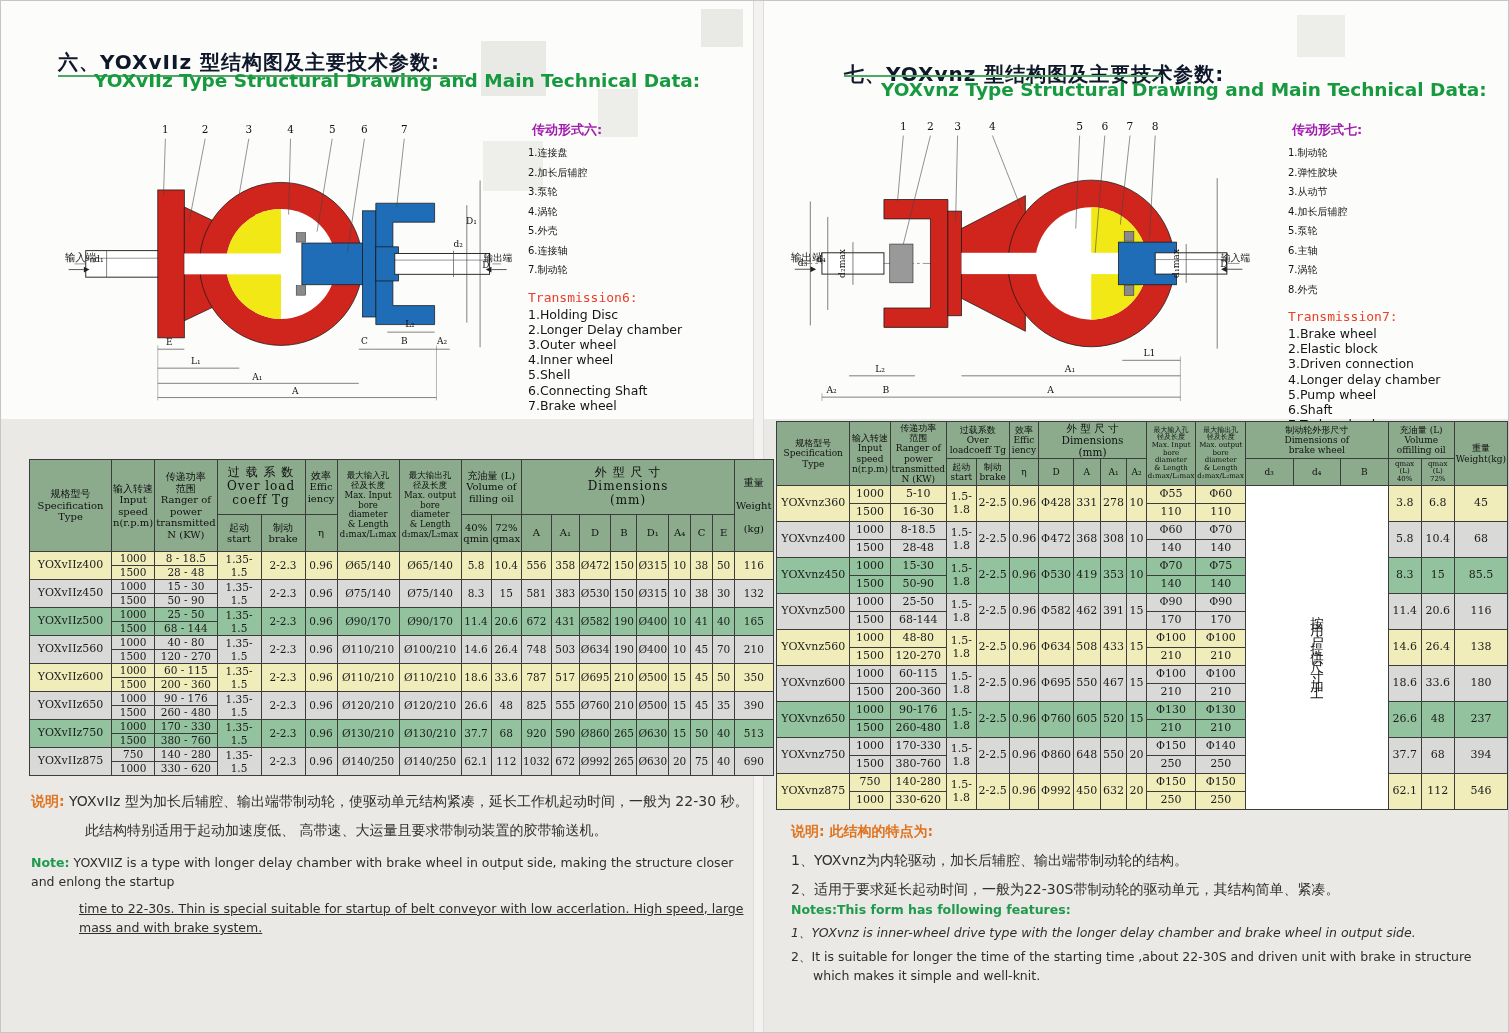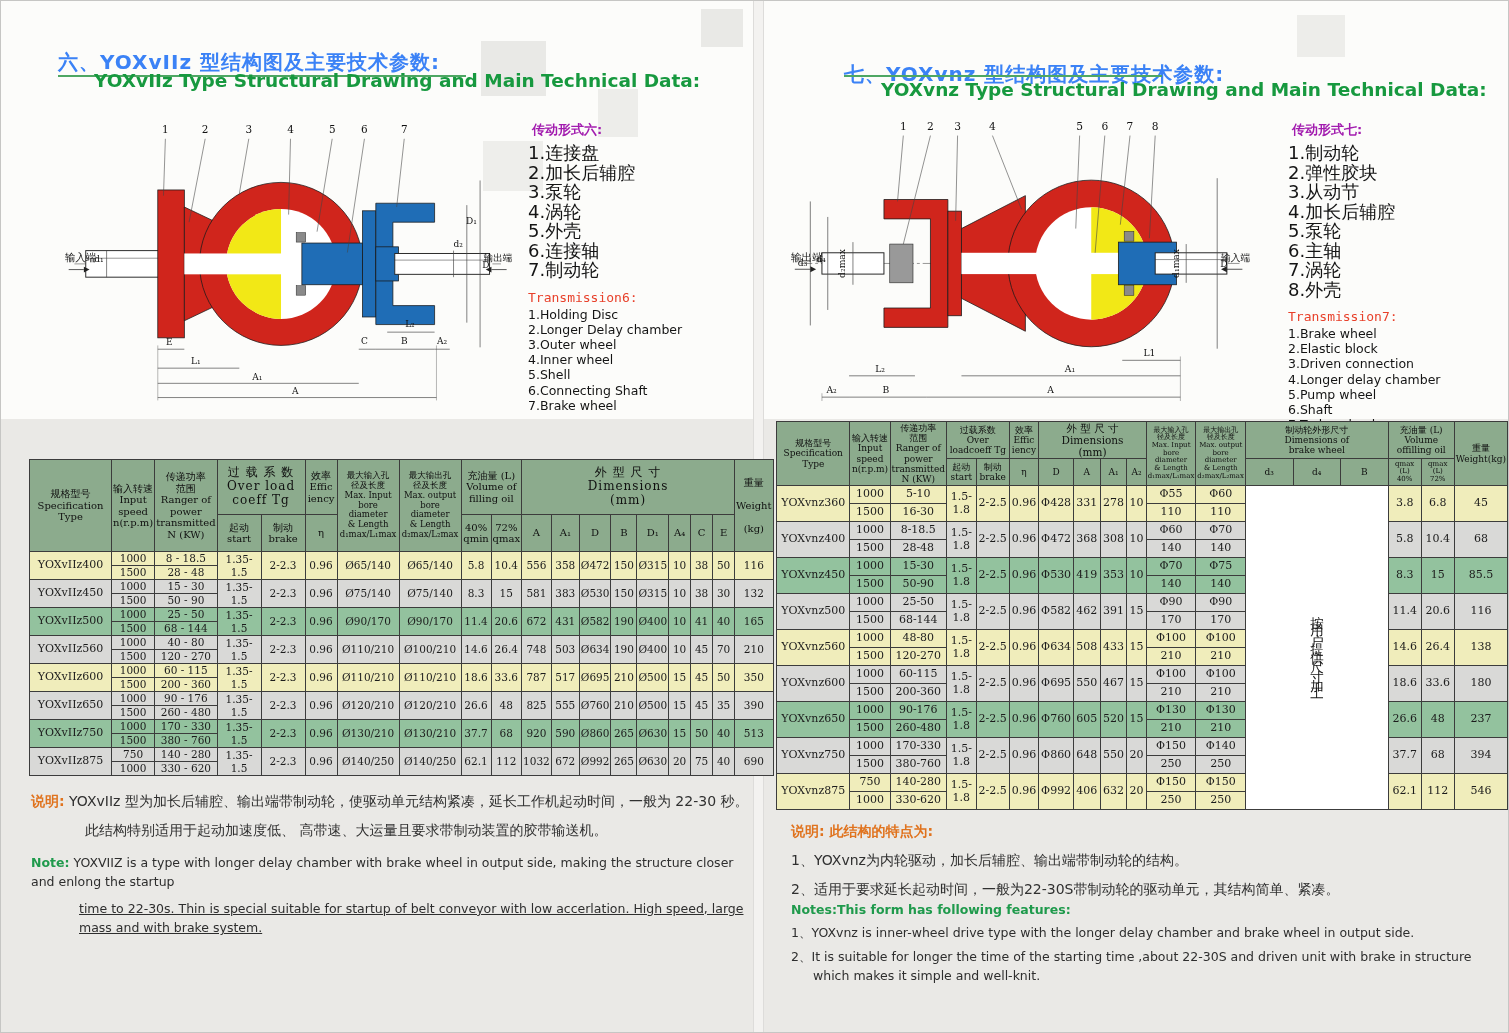--- a/index.html
+++ b/index.html
@@ -3,27 +3,27 @@
 <meta charset="utf-8">
 <style>
   html,body{margin:0;padding:0;}
   body{width:1509px;height:1033px;position:relative;background:#fcfcfa;overflow:hidden;
        font-family:"DejaVu Sans","Liberation Sans",sans-serif;color:#1c1c1c;
        border:1px solid #c6c6c4;box-sizing:border-box;}
   .gray-band{position:absolute;left:0;top:418px;width:1509px;height:615px;background:#eae9e6;}
   .page-divider{position:absolute;left:752px;top:0;width:9px;height:1033px;background:#f3f2f0;
        border-left:1px solid #dddcda;border-right:1px solid #dddcda;}
   .artifact{position:absolute;background:#e9e9e6;}
-  .title-cn{position:absolute;font-size:20px;font-weight:bold;color:#3b82f6;letter-spacing:1px;}
+  .title-cn{position:absolute;font-size:20px;font-weight:bold;color:#0f172a;letter-spacing:1px;}
   .title-underline{position:absolute;height:2px;background:#4ea763;}
   .title-en{position:absolute;font-size:18.5px;font-weight:bold;color:#17993f;}
   .legend{position:absolute;width:225px;}
   .legend .lg-title{font-size:13px;font-weight:bold;color:#a21caf;margin:0 0 4px 4px;}
   .legend ul{list-style:none;margin:0;padding:0;}
-  .legend .cn li{font-size:18px;line-height:19.5px;color:#141414;}
+  .legend .cn li{font-size:10px;line-height:19.5px;color:#141414;}
   .legend .en-title{font-size:13px;color:#e8402a;margin:10px 0 2px 0;font-family:"DejaVu Sans Mono",monospace;}
   .legend .en li{font-size:12.5px;line-height:15.2px;color:#141414;}
   .spec-table{border-collapse:collapse;table-layout:fixed;position:absolute;
       font-family:"DejaVu Serif","Liberation Serif",serif;}
   .spec-table th,.spec-table td{border:1px solid #3c3c3c;text-align:center;padding:0 1px;
       white-space:pre-line;line-height:1.15;overflow:hidden;}
   .spec-table th{background:#8cab8d;font-weight:normal;color:#101010;}
   #lt th{font-size:10px;} #lt th.lg{font-size:12px;letter-spacing:1px;} #lt th.sm{font-size:8.5px;}
   #rt th{font-size:9px;}  #rt th.lg{font-size:10.5px;} #rt th.sm{font-size:7px;line-height:1.1;}
   #lt thead tr:nth-child(1) th{height:54px;} #lt thead tr:nth-child(2) th{height:36px;}
@@ -840,21 +840,21 @@
           <td>250</td>
         </tr>
         <tr class="band-y">
           <td rowspan="2" class="model">YOXvnz875</td>
           <td>750</td>
           <td>140-280</td>
           <td rowspan="2">1.5-1.8</td>
           <td rowspan="2">2-2.5</td>
           <td rowspan="2">0.96</td>
           <td rowspan="2">Φ992</td>
-          <td rowspan="2">406</td>
+          <td rowspan="2">450</td>
           <td rowspan="2">632</td>
           <td rowspan="2">20</td>
           <td>Φ150</td>
           <td>Φ150</td>
           <td rowspan="2">62.1</td>
           <td rowspan="2">112</td>
           <td rowspan="2">546</td>
         </tr>
         <tr class="band-y">
           <td>1000</td>
@@ -863,16 +863,16 @@
           <td>250</td>
         </tr>
       </tbody>
   </table>
 
   <div class="notes" style="left:790px;top:820px;width:712px;">
     <p class="n-cn"><span class="lbl-cn">说明: 此结构的特点为:</span></p>
     <p class="n-cn" style="margin-top:8px;">1、YOXvnz为内轮驱动，加长后辅腔、输出端带制动轮的结构。</p>
     <p class="n-cn" style="margin-top:8px;">2、适用于要求延长起动时间，一般为22-30S带制动轮的驱动单元，其结构简单、紧凑。</p>
     <p class="n-en" style=""><span class="lbl-en">Notes:This form has following features:</span></p>
-    <p class="n-en" style="margin-top:4px;">1、YOXvnz is inner-wheel drive type with the longer delay chamber  and brake wheel in output side.</p>
+    <p class="n-en" style="margin-top:4px;font-style:italic;">1、YOXvnz is inner-wheel drive type with the longer delay chamber  and brake wheel in output side.</p>
     <p class="n-en" style="margin-top:4px;padding-left:22px;text-indent:-22px;">2、It is suitable for longer the time of the starting time ,about 22-30S and driven unit with brake in structure which makes it simple and well-knit.</p>
   </div>
 </div>
 
 </body></html>

